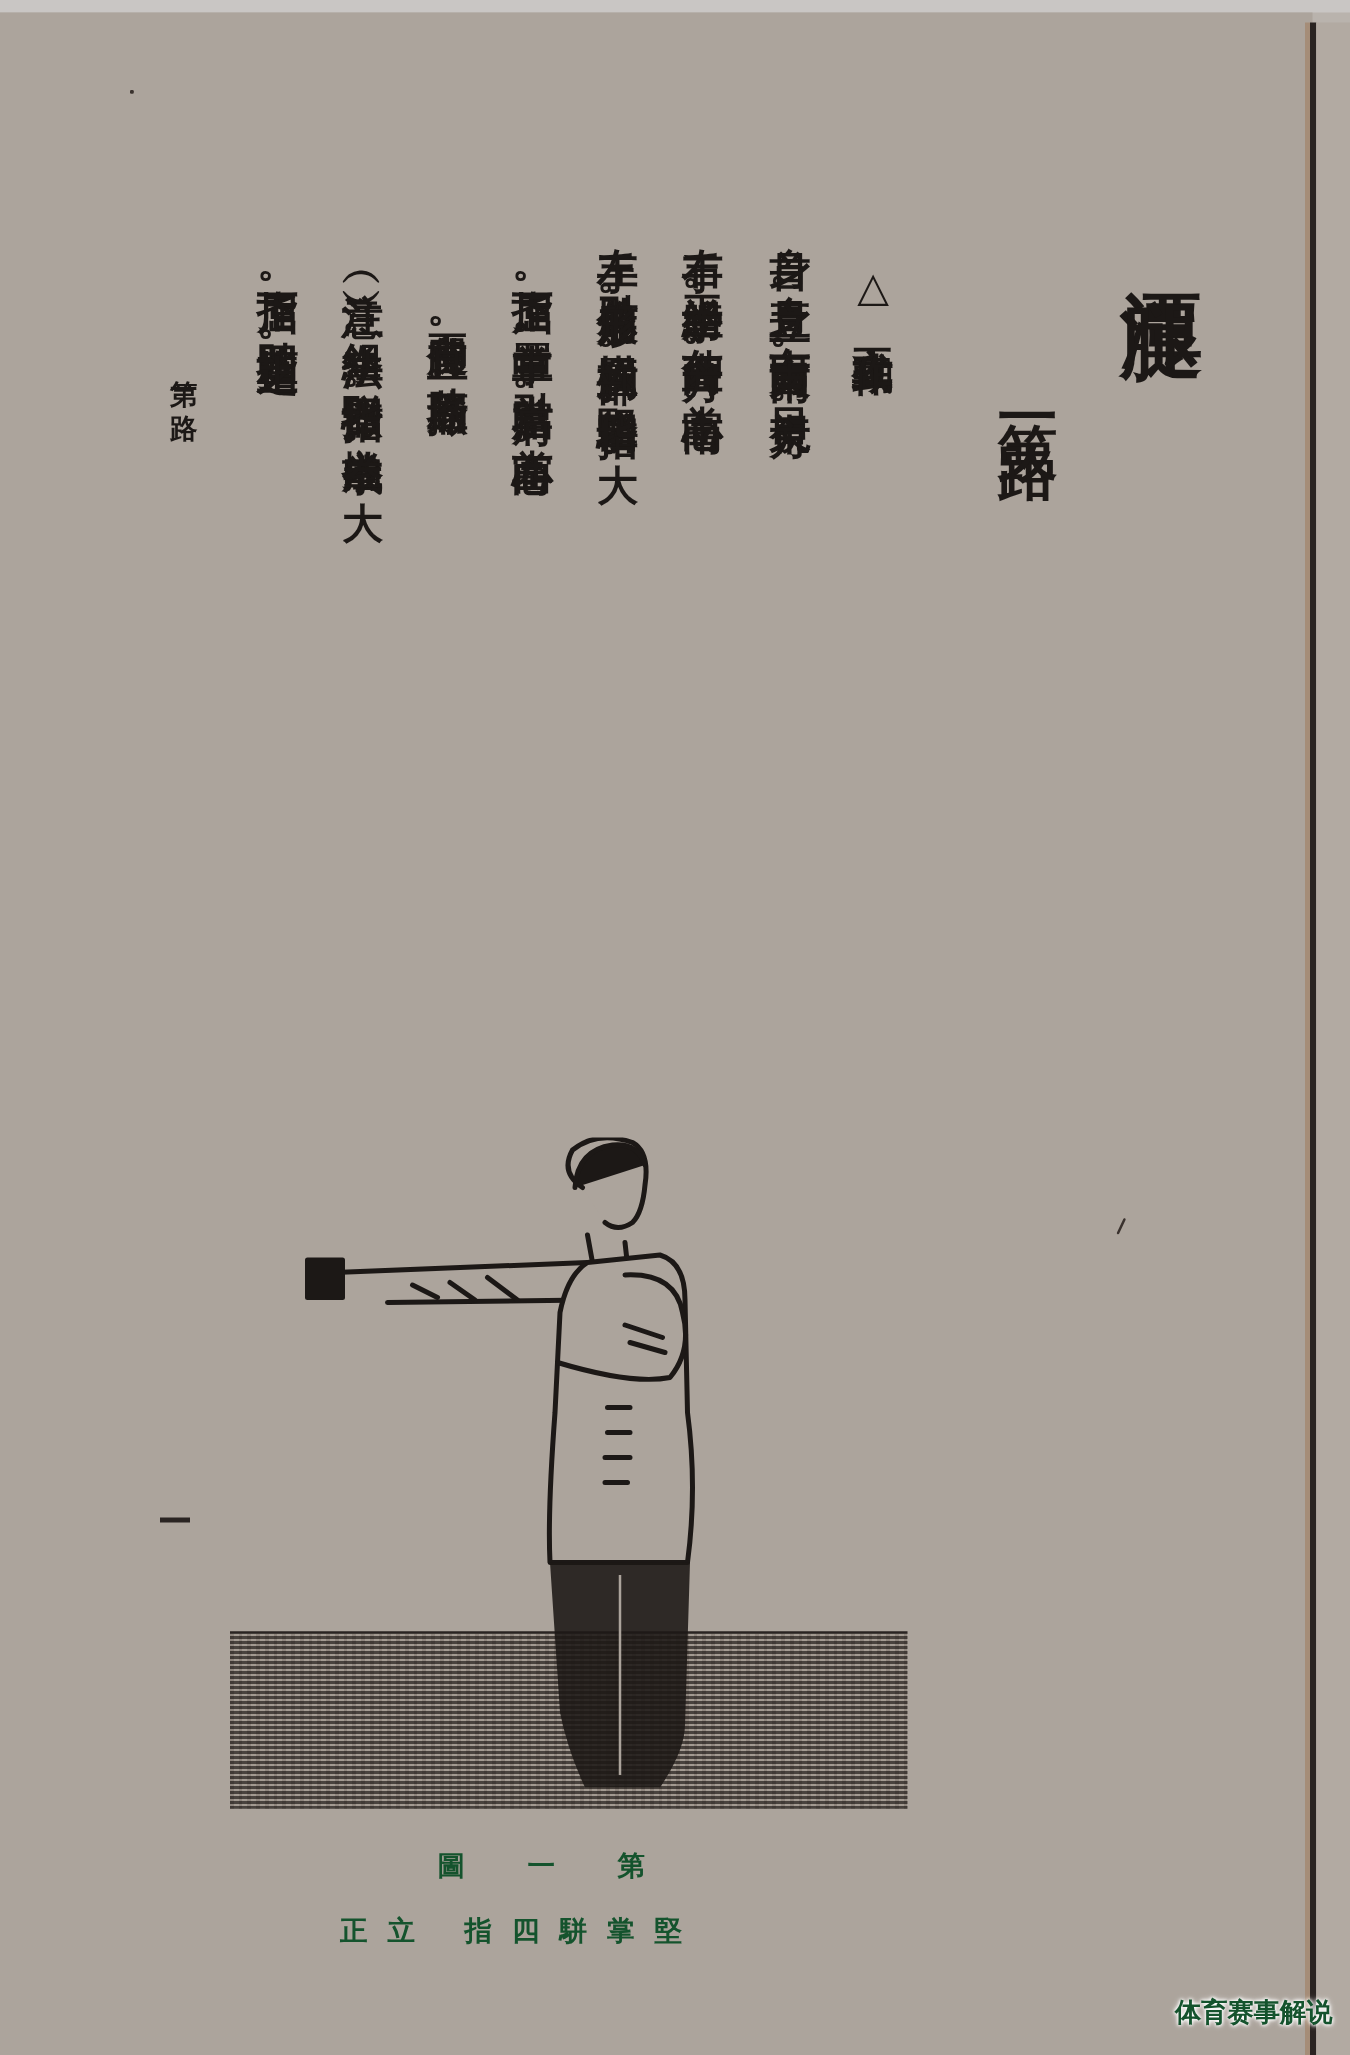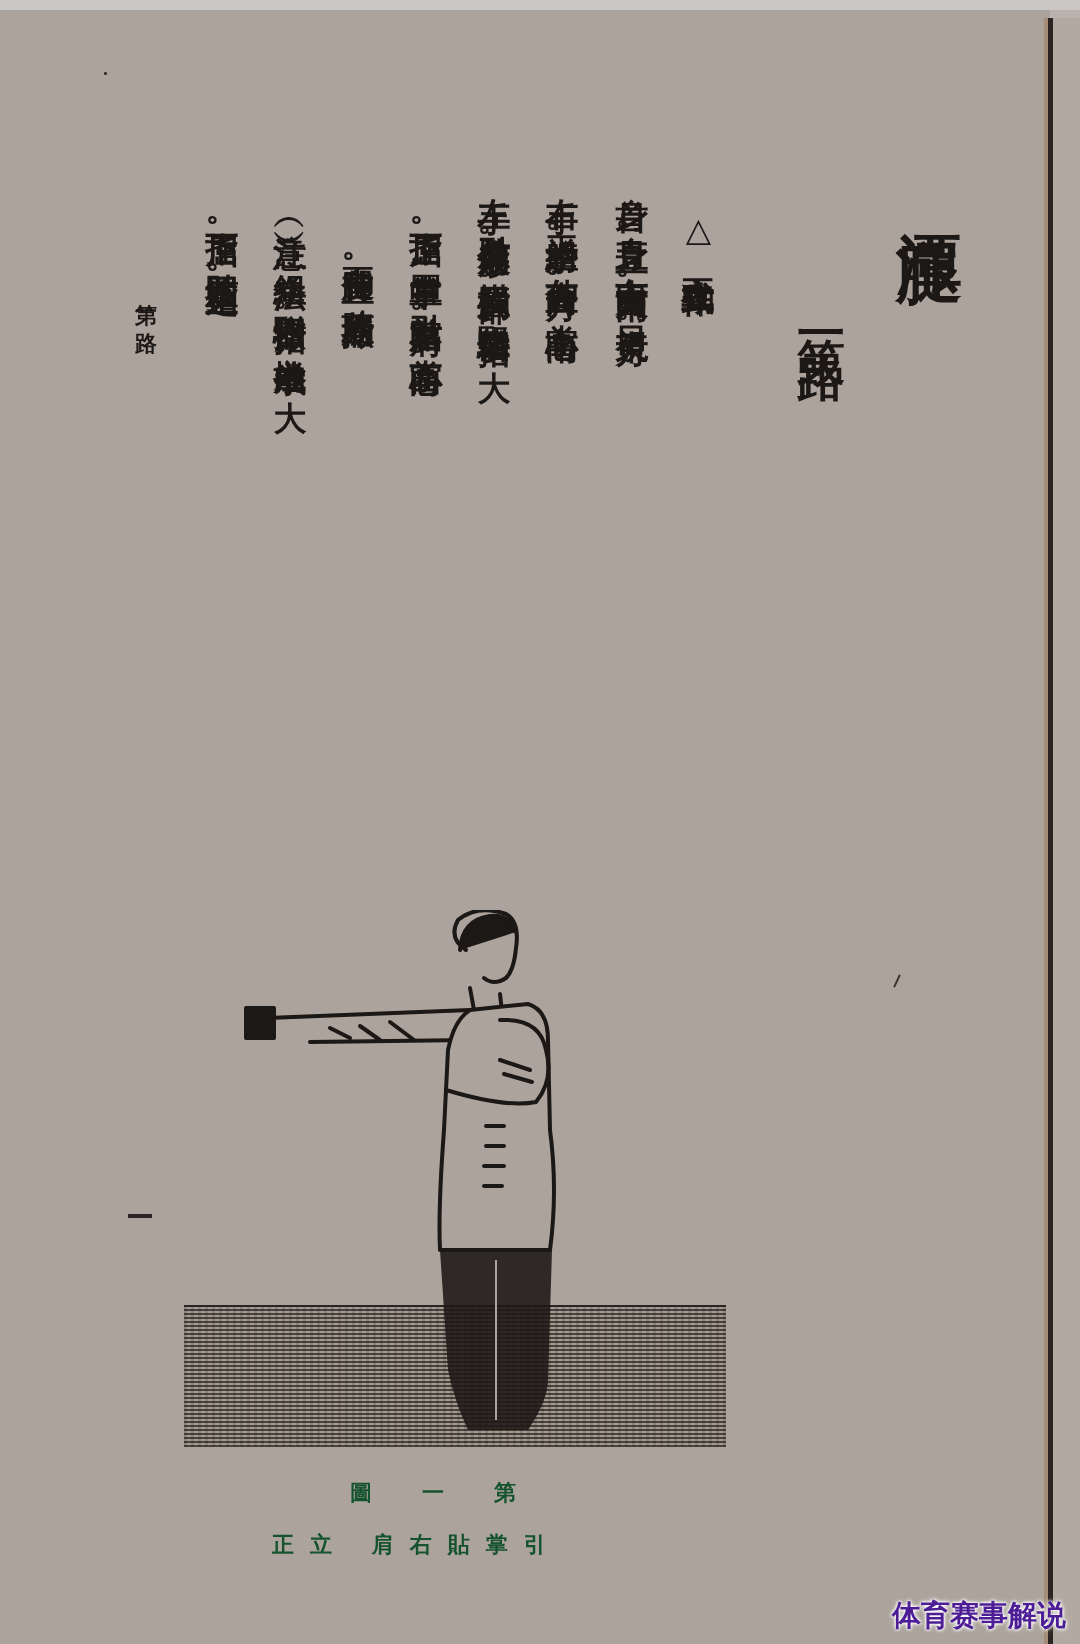--- a/index.html
+++ b/index.html
@@ -49,21 +49,21 @@
     }
     .caption-1 { left: 350px; top: 1478px; letter-spacing: 50px; }
     .caption-2 { left: 272px; top: 1530px; letter-spacing: 16px; }
 
     .margin-dash { position: absolute; left: 128px; top: 1214px; width: 24px; height: 4px; background: #2a2422; }
     .speck { position: absolute; background: #3a322e; border-radius: 1px; }
 
     .watermark {
       position: absolute; right: 14px; top: 1596px;
       font-family: "DejaVu Sans", "Liberation Sans", sans-serif;
-      font-size: 29px; font-weight: bold; color: #4c1d95;
+      font-size: 21px; font-weight: bold; color: #14532d;
       text-shadow: 0 0 3px #fff, 0 0 3px #fff, 0 0 5px #fff;
     }
   </style>
 </head>
 <body>
 
 <div class="top-bar"></div>
 <div class="page"></div>
 <div class="spine-edge"></div>
 <div class="spine-dark"></div>
@@ -121,18 +121,18 @@
 
       <path d="M316 216 h18 M316 236 h18 M314 256 h20 M314 276 h18"></path>
     </g>
 
     <path d="M270 340 l112 0 l-4 130 q0 20 -20 50 l-60 0 q-14 -30 -20 -60 Z" fill="#1c1816" opacity="0.88"></path>
     <path d="M326 350 l0 160" stroke="#aca49c" stroke-width="2"></path>
   </svg>
 </div>
 
 <div class="caption caption-1" style="direction: rtl; unicode-bidi: bidi-override;">第一圖</div>
-<div class="caption caption-2" style="direction: rtl; unicode-bidi: bidi-override;">引掌貼右肩 立正</div>
+<div class="caption caption-2" style="direction: rtl; unicode-bidi: bidi-override;">堅掌駢四指 立正</div>
 
 <div class="speck" style="left:104px; top:72px; width:3px; height:3px;"></div>
 <div class="speck" style="left:896px; top:974px; width:2px; height:14px; transform:rotate(25deg);"></div>
 
 <div class="watermark">体育赛事解说</div>
 
 </body></html>

